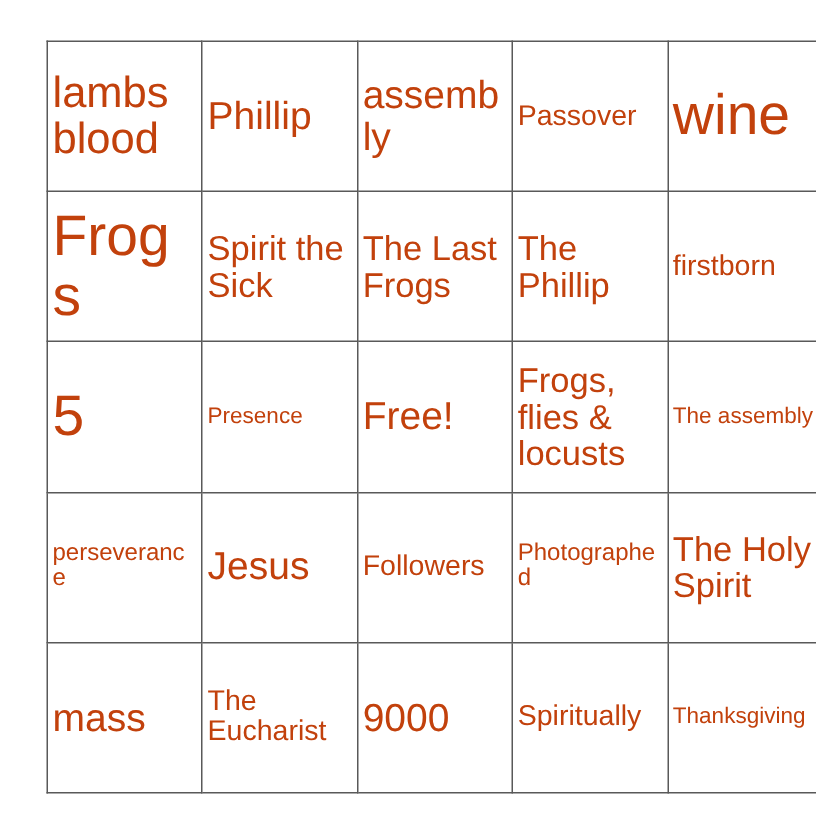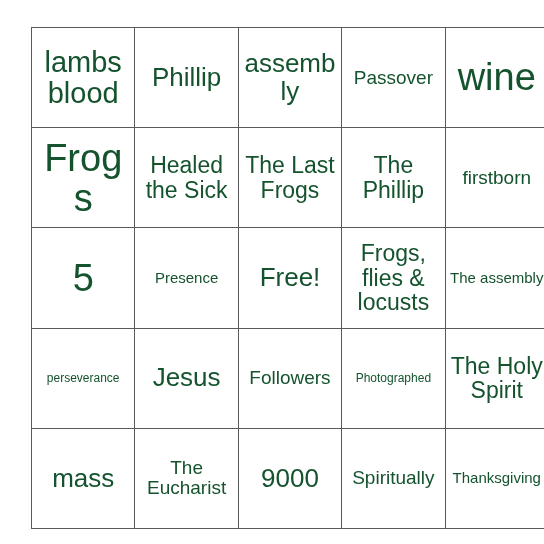--- a/index.html
+++ b/index.html
@@ -24,30 +24,29 @@
     height: 486px;
     border-collapse: collapse;
     table-layout: fixed;
   }
 
   #bingo-card td {
     border: 1px solid #595959;
     width: 96.4px;
     height: 97.2px;
     padding: 1px 3px;
-    text-align: center;
     vertical-align: middle;
     line-height: 1.06;
-    color: #14532d;
+    color: #c2410c;
     overflow: hidden;
     word-wrap: break-word;
   }
 
   
-  .fs-xs   { font-size: 12px; }
+  .fs-xs   { font-size: 16px; }
   .fs-sm   { font-size: 15px; }
   .fs-md   { font-size: 19px; }
   .fs-lg   { font-size: 23px; }
   .fs-xl   { font-size: 29px; }
   .fs-xxl  { font-size: 26px; }
   .fs-huge { font-size: 38px; }
 </style>
 </head>
 <body>
 
@@ -55,21 +54,21 @@
   <tbody>
     <tr>
       <td class="fs-xl">lambs blood</td>
       <td class="fs-xxl">Phillip</td>
       <td class="fs-xxl">assembly</td>
       <td class="fs-md">Passover</td>
       <td class="fs-huge">wine</td>
     </tr>
     <tr>
       <td class="fs-huge">Frogs</td>
-      <td class="fs-lg">Healed the Sick</td>
+      <td class="fs-lg">Spirit the Sick</td>
       <td class="fs-lg">The Last Frogs</td>
       <td class="fs-lg">The Phillip</td>
       <td class="fs-md">firstborn</td>
     </tr>
     <tr>
       <td class="fs-huge">5</td>
       <td class="fs-sm">Presence</td>
       <td class="fs-xxl">Free!</td>
       <td class="fs-lg">Frogs, flies &amp; locusts</td>
       <td class="fs-sm">The assembly</td>

